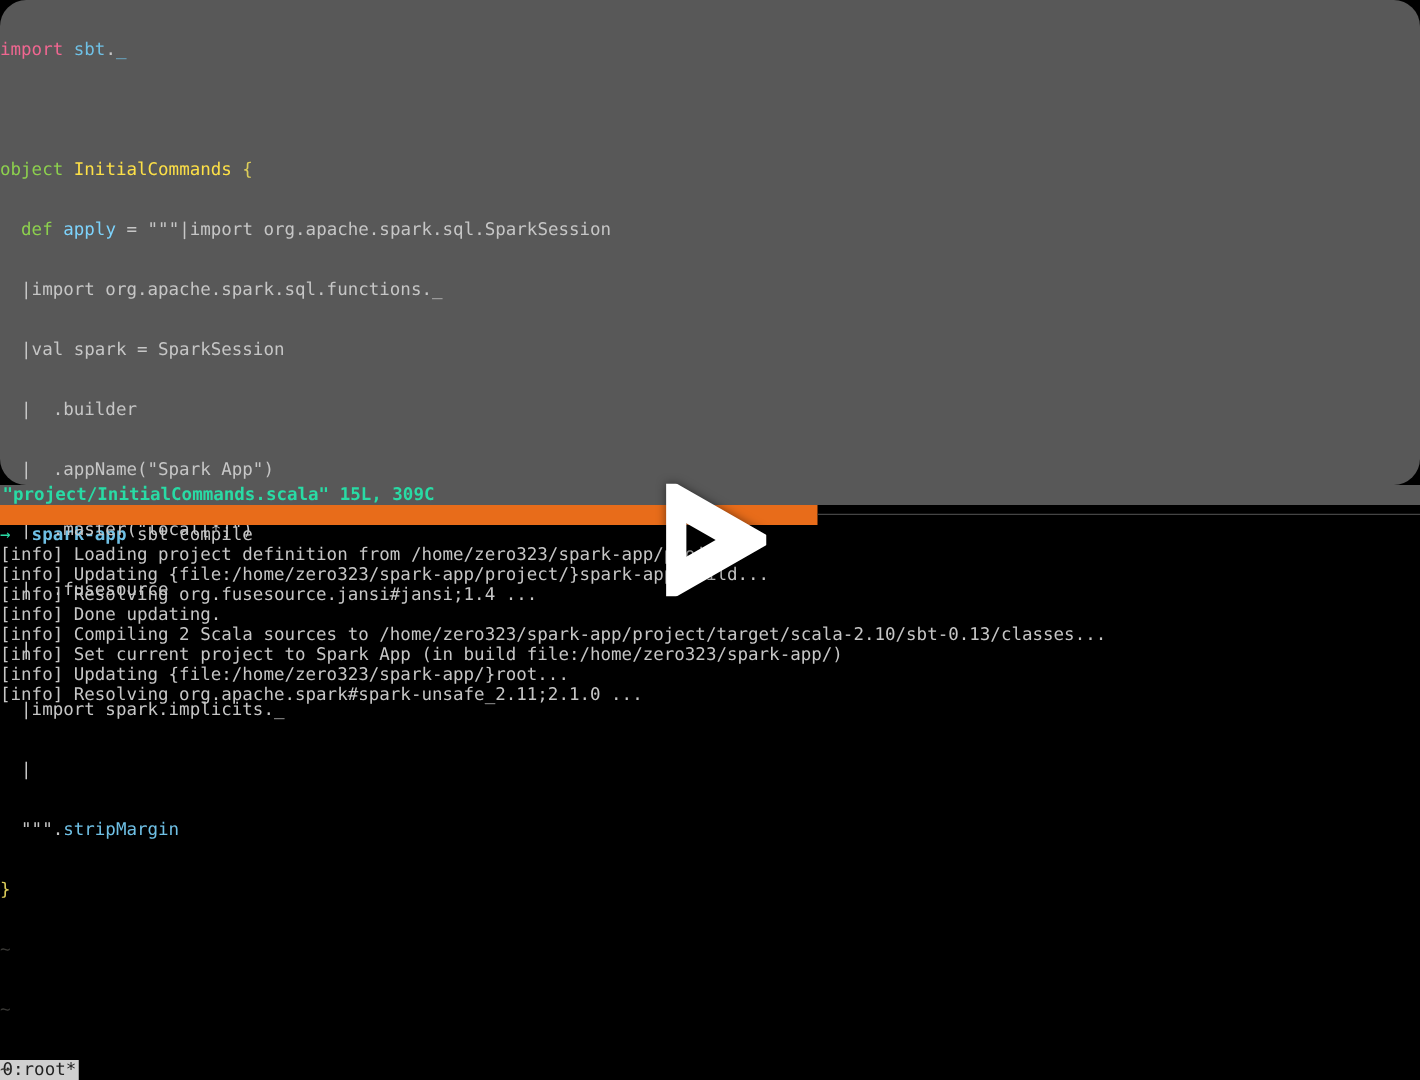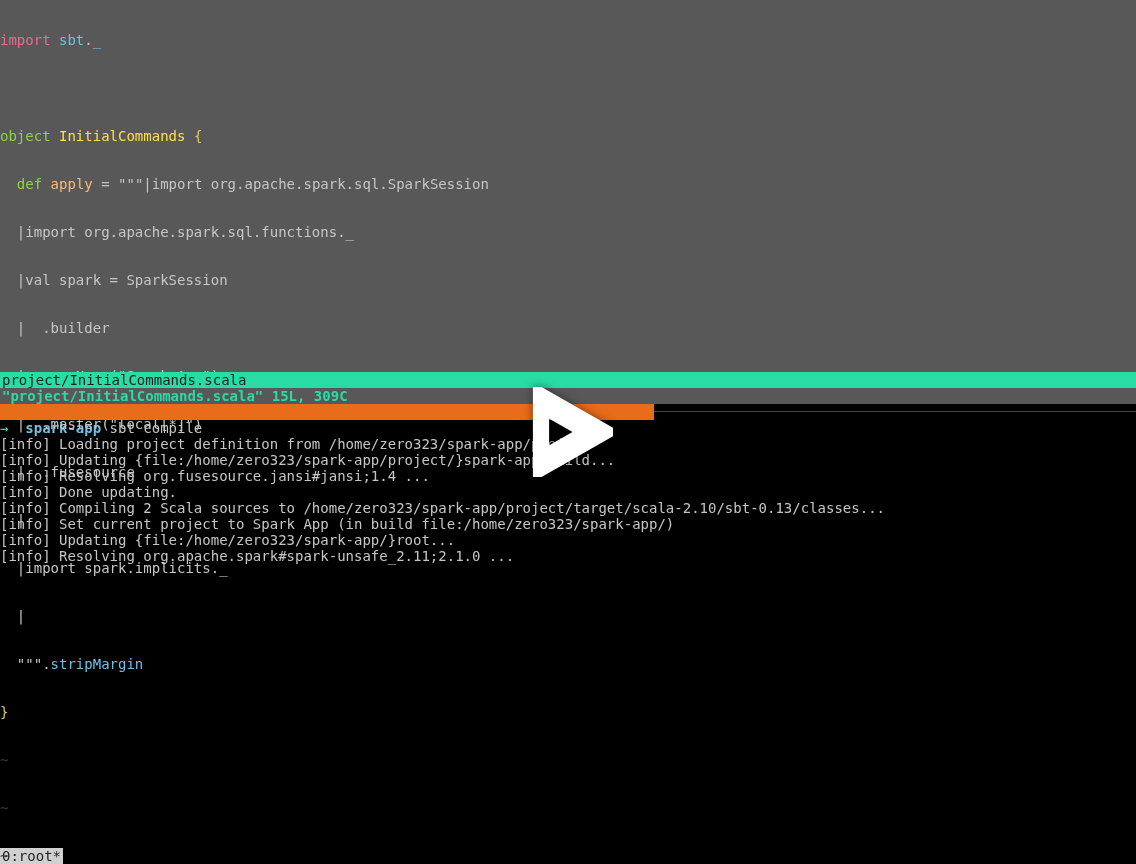--- a/index.html
+++ b/index.html
@@ -11,37 +11,38 @@
     font-size: 14px;
     line-height: 16px;
     overflow: hidden;
   }
   .editor-pane {
     width: 1136px;
     height: 388px;
     background: #585858;
     color: #c6c6c6;
     position: relative;
+    border-radius: 21px;
   }
   .code {
     padding: 0;
     white-space: pre;
     font-family: inherit;
   }
   .code .line { display: block; height: 16px; }
   .tilde { color: #3a3936; }
   .kw-import { color: #f06791; }
   .kw-sbt { color: #6fc0e5; }
   .op-dot { color: #c6c6c6; }
   .op-under { color: #6fc0e5; }
   .kw-object { color: #8dd04e; }
   .name { color: #fde047; }
   .brace { color: #dccd5a; }
   .kw-def { color: #8dd04e; }
-  .fn { color: #fdba74; }
+  .fn { color: #7dd3fc; }
   .eq { color: #c6c6c6; }
   .str { color: #c6c6c6; }
   .method { color: #6fc0e5; font-weight: normal; }
   .statusbar {
     position: absolute;
     left: 0; right: 0;
     bottom: 0;
     height: 16px;
     background: #29dba5;
     color: #1e1e1e;
@@ -135,23 +136,20 @@
       <span class="line"><span class="brace">}</span></span>
       <span class="line tilde">~</span>
       <span class="line tilde">~</span>
       <span class="line tilde">~</span>
       
       
       
       
       
     </div>
-    <div class="statusbar">
-      <span>project/InitialCommands.scala</span>
-    </div>
   </div>
 
   <div class="msgline">
     <span>"project/InitialCommands.scala" 15L, 309C</span>
   </div>
 
   <div class="divider-bar">
     <div class="active" style="width:654px"></div>
     <div class="rest" style="left:654px"></div>
   </div>

